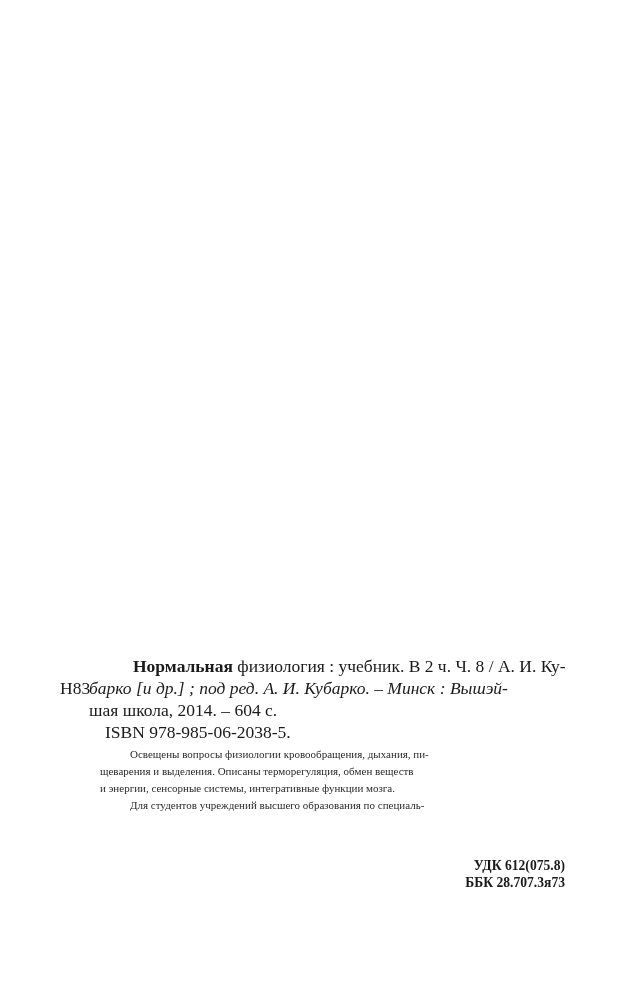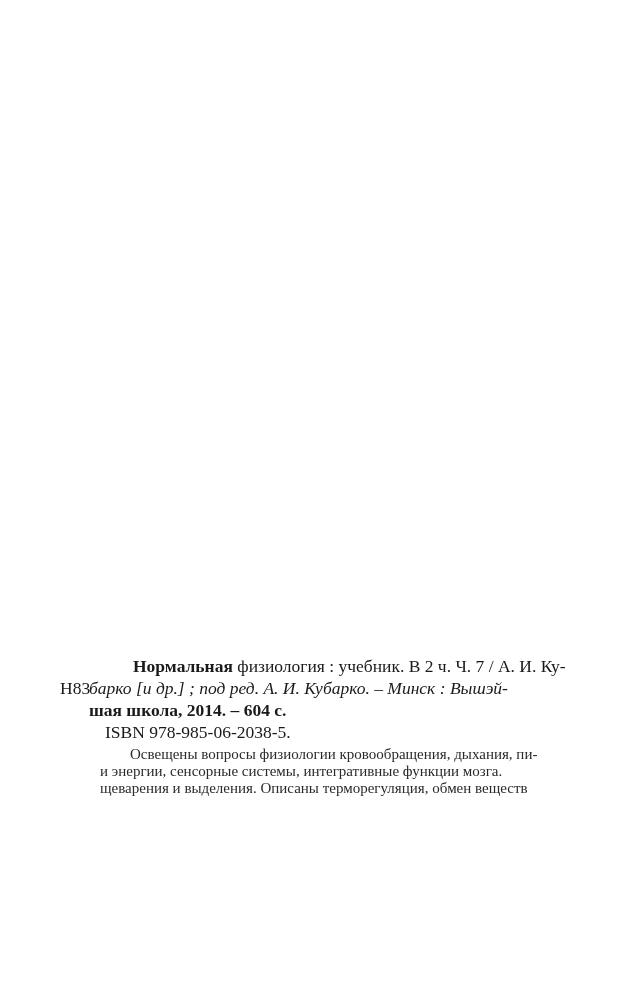--- a/index.html
+++ b/index.html
@@ -57,21 +57,21 @@
     .isbn {
       display: block;
       padding-left: 0;
       white-space: nowrap;
     }
     .annotation {
       position: absolute;
       left: 100px;
       top: 746px;
       width: 463px;
-      font-size: 15px;
+      font-size: 11px;
       line-height: 17px;
       color: #2a2a2a;
     }
     .annotation .line {
       display: block;
       white-space: nowrap;
     }
     .annotation .line.indent {
       padding-left: 30px;
     }
@@ -91,27 +91,32 @@
     }
   </style>
 </head>
 <body>
 
 <div class="page">
 
   <div class="catalog">
     <span class="index-code">Н83</span>
     <div class="main-entry">
-      <span class="line first" style="padding-left:0;"><span class="title-bold">Нормальная</span><span> физиология : учебник. В 2 ч. Ч. 7 / А. И. Ку-</span></span>
+      <span class="line first" style="padding-left:0;"><span class="title-bold">Нормальная</span><span> физиология : учебник. В 2 ч. Ч. 8 / А. И. Ку-</span></span>
       <span class="line" style="margin-left:-44px;font-style:italic;">барко [и др.] ; под ред. А. И. Кубарко. – Минск : Вышэй-</span>
-      <span class="line" style="margin-left:-44px;font-weight:bold;">шая школа, 2014. – 604 с.</span>
+      <span class="line" style="margin-left:-44px;">шая школа, 2014. – 604 с.</span>
       <span class="isbn" style="margin-left:-28px;">ISBN 978-985-06-2038-5.</span>
     </div>
   </div>
 
   <div class="annotation">
     <span class="line indent">Освещены вопросы физиологии кровообращения, дыхания, пи-</span>
+    <span class="line">щеварения и выделения. Описаны терморегуляция, обмен веществ</span>
     <span class="line">и энергии, сенсорные системы, интегративные функции мозга.</span>
-    <span class="line">щеварения и выделения. Описаны терморегуляция, обмен веществ</span>
+    <span class="line indent">Для студентов учреждений высшего образования по специаль-</span>
   </div>
 
+  <div class="classif">
+    <span class="line">УДК 612(075.8)</span>
+    <span class="line">ББК 28.707.3я73</span>
+  </div>
 
 </div>
 
 </body></html>

